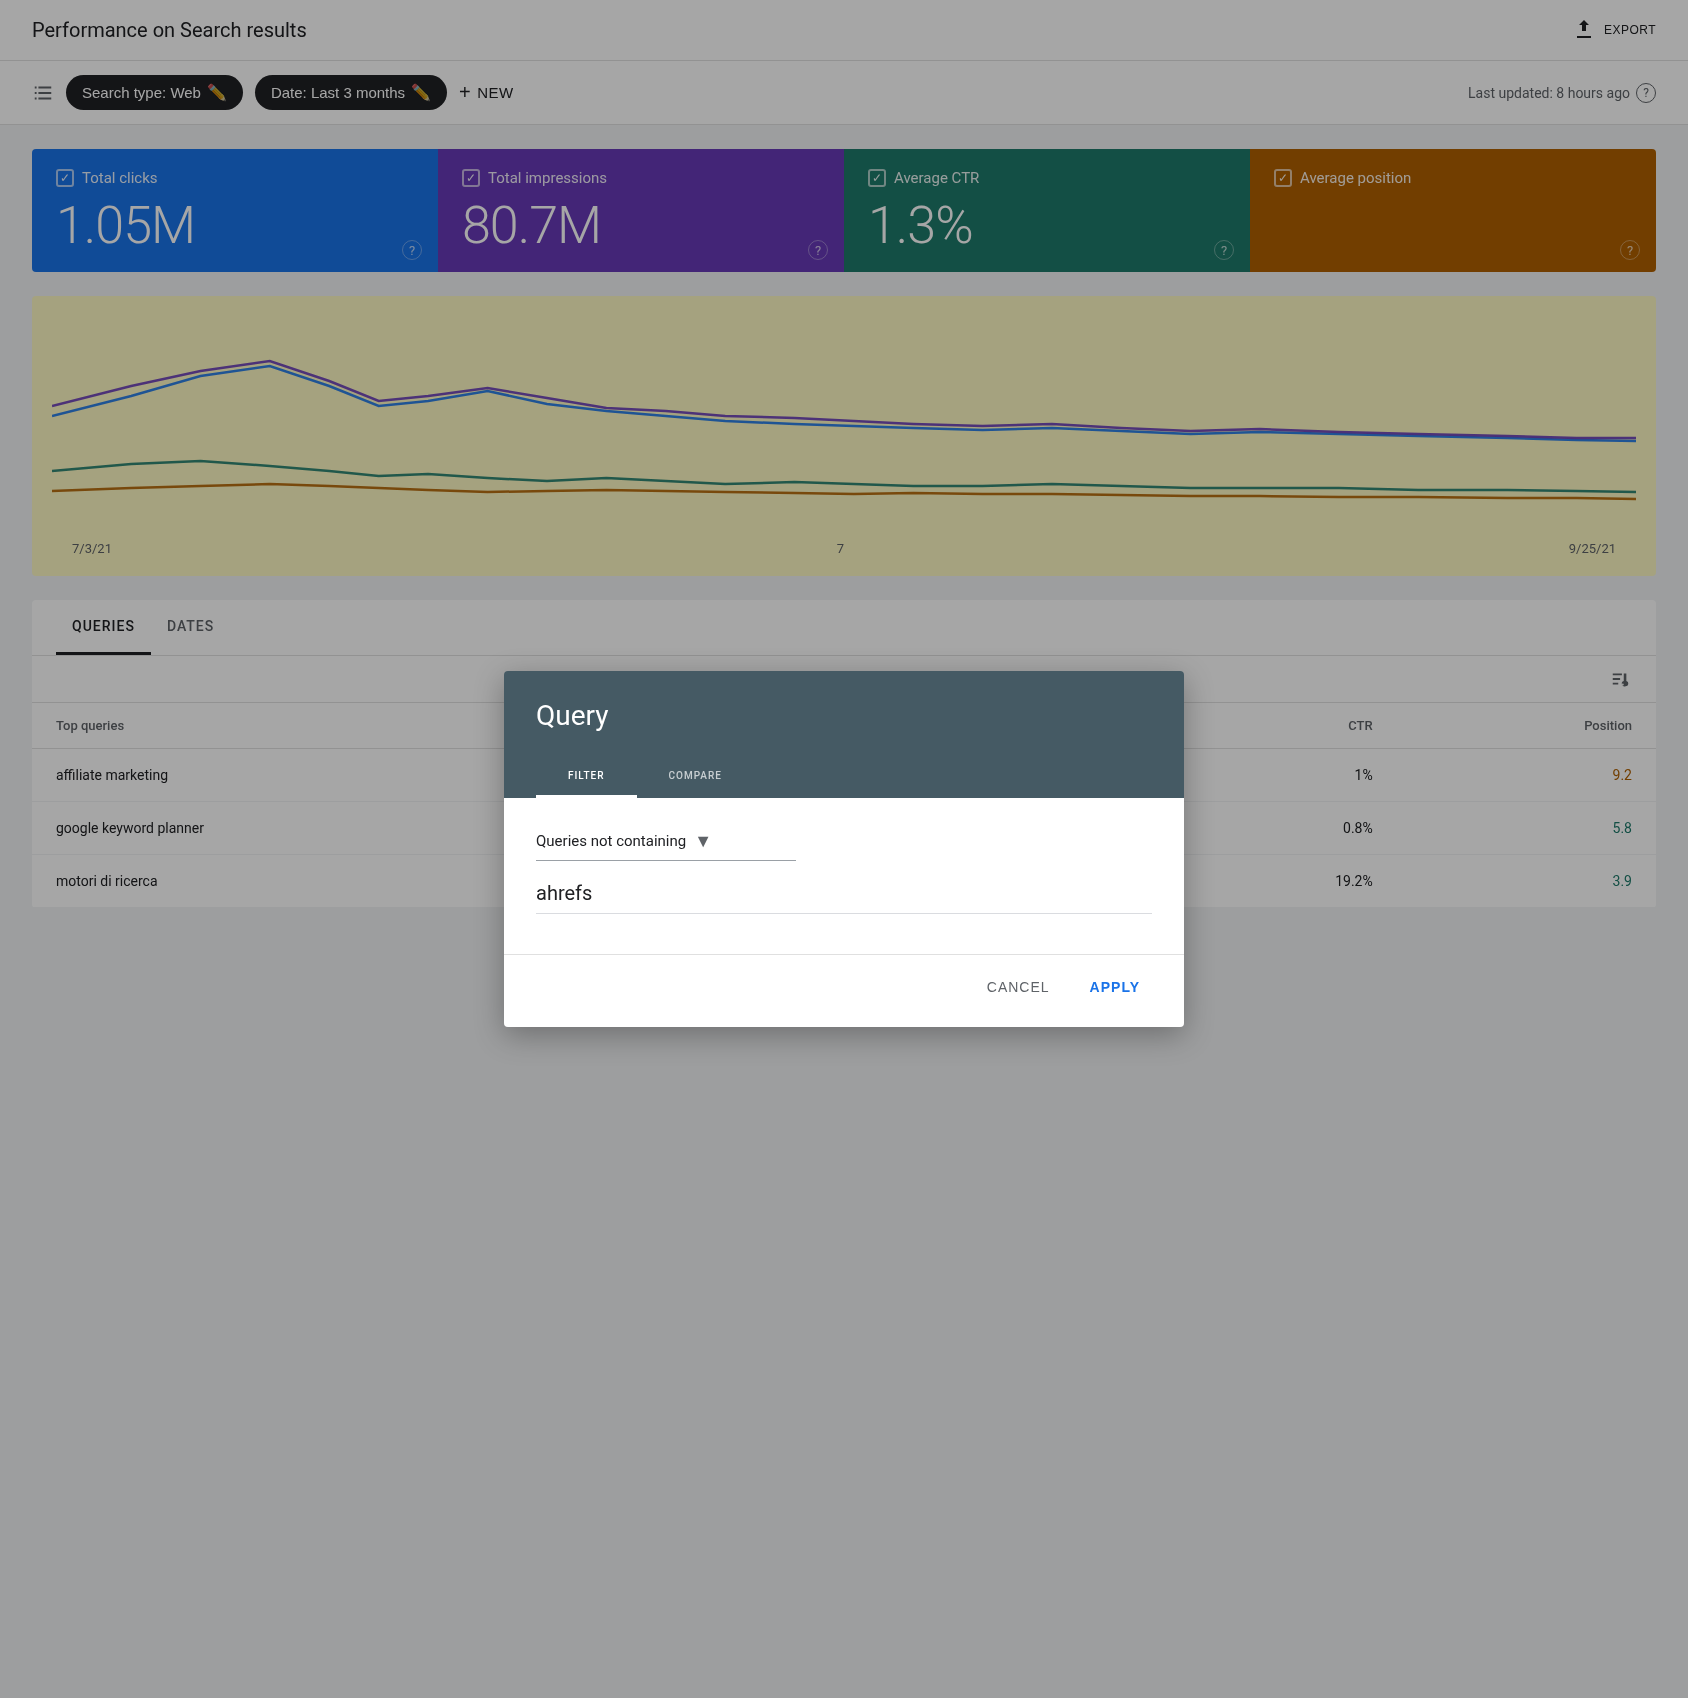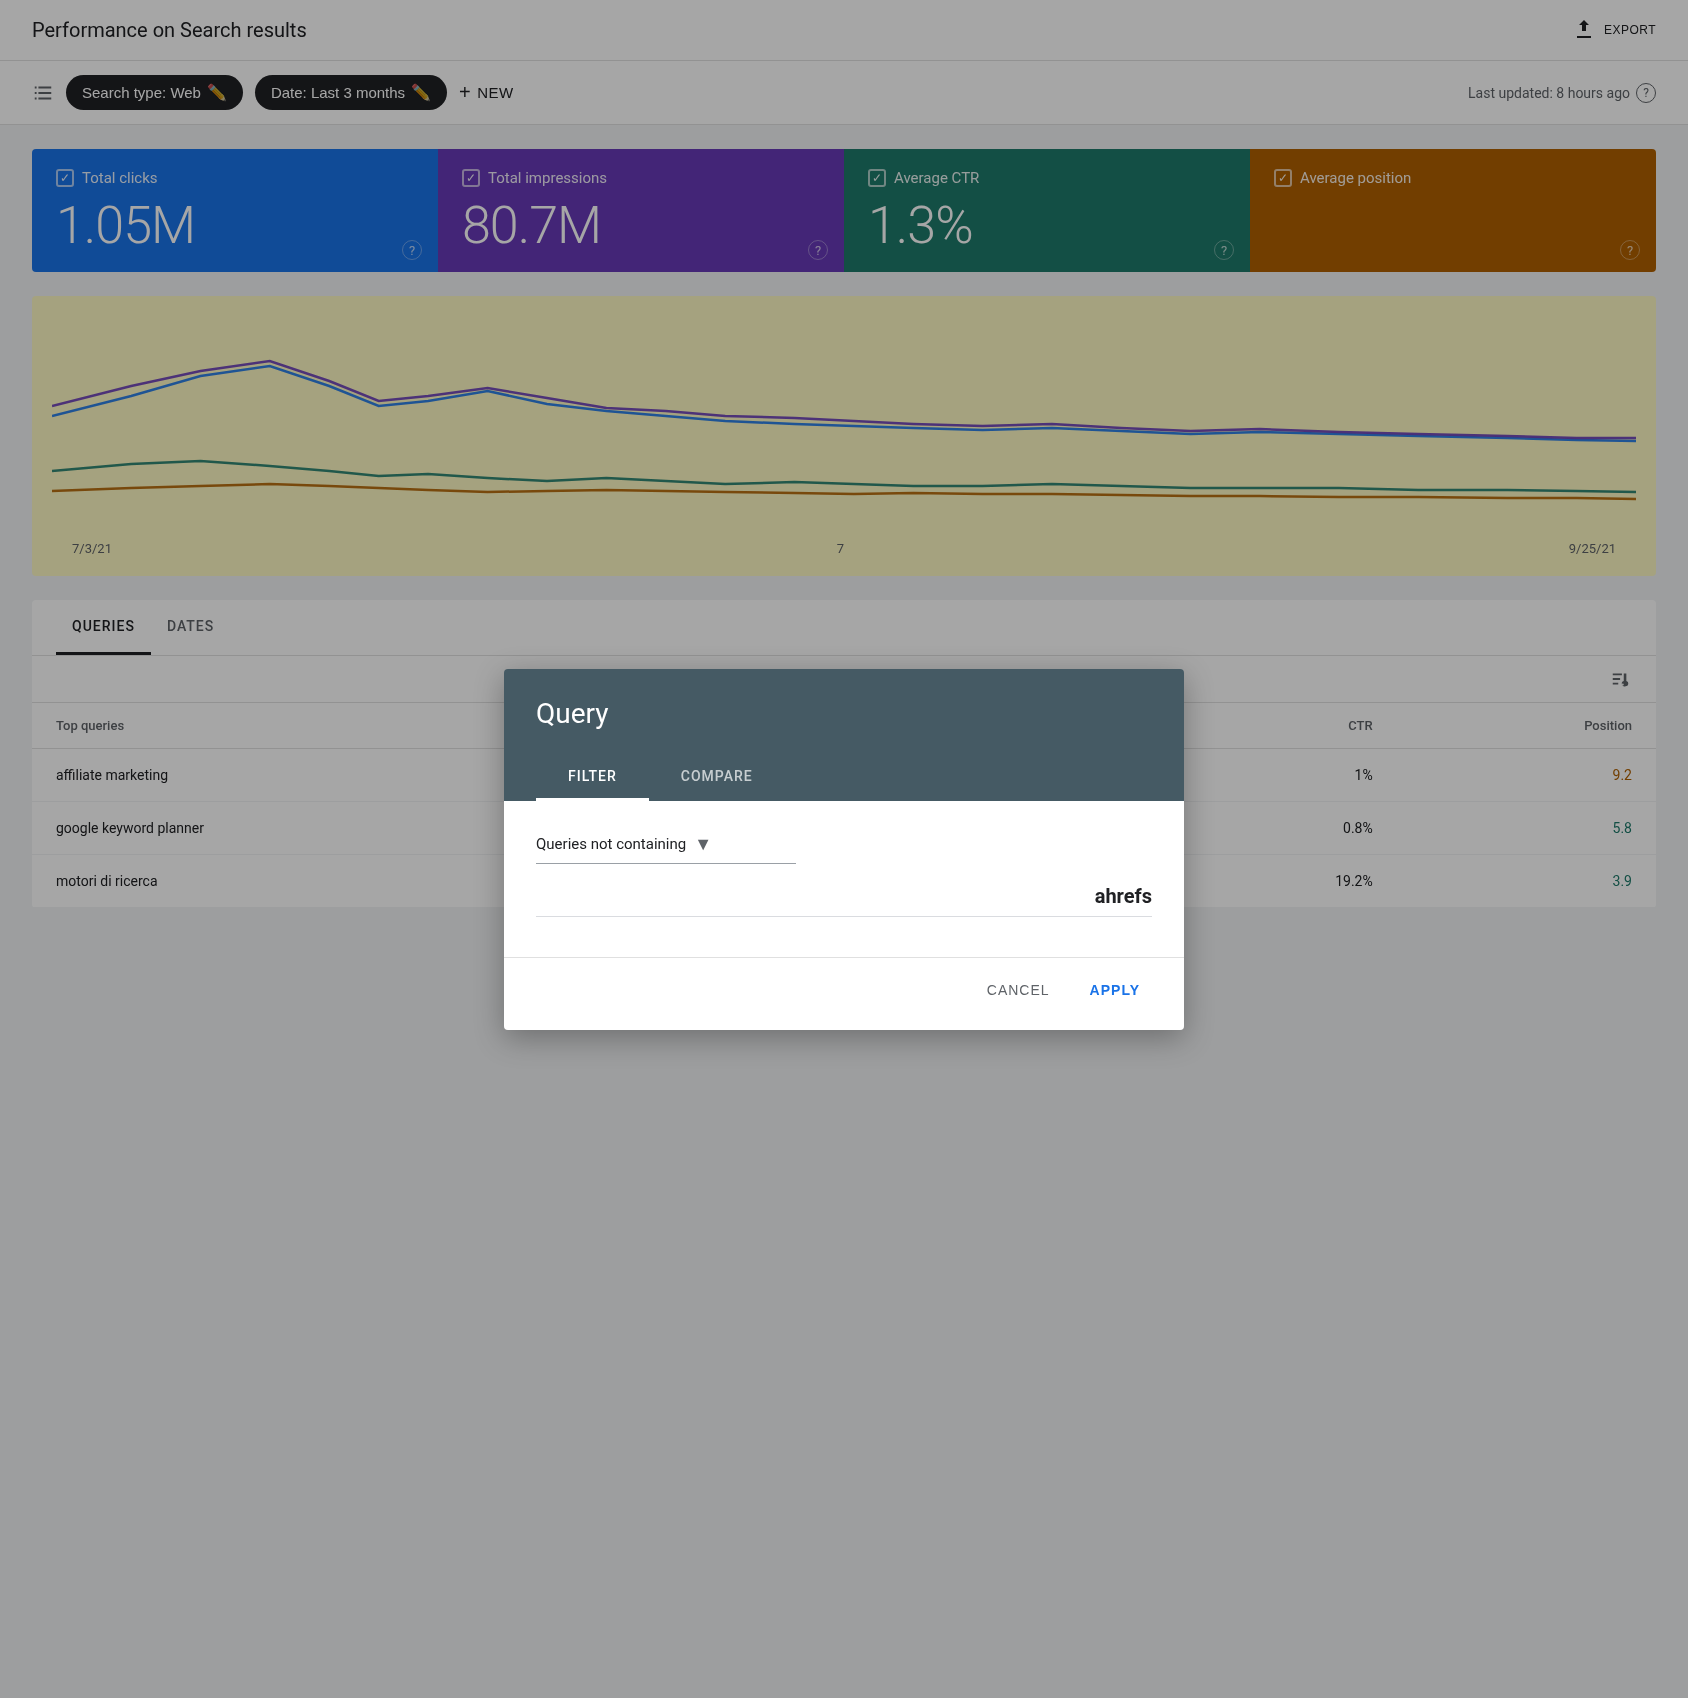--- a/index.html
+++ b/index.html
@@ -276,21 +276,21 @@
       font-weight: 400;
       color: #fff;
       margin-bottom: 24px;
     }
     .modal-tabs {
       display: flex;
       gap: 0;
     }
     .modal-tab {
       padding: 14px 32px;
-      font-size: 14px;
+      font-size: 10px;
       font-weight: 500;
       letter-spacing: 1px;
       color: rgba(255,255,255,0.7);
       cursor: pointer;
       border-bottom: 3px solid transparent;
       text-transform: uppercase;
     }
     .modal-tab.active {
       color: #fff;
       border-bottom-color: #fff;
@@ -320,22 +320,21 @@
       color: #5f6368;
     }
     .text-input-row {
       border-bottom: 1px solid #dadce0;
       padding-bottom: 8px;
       margin-bottom: 8px;
     }
     .text-input-val {
       font-size: 20px;
       color: #202124;
-      font-weight: 700;
-      text-align: right;
+      font-weight: 400;
     }
     .modal-footer {
       background: #fff;
       padding: 16px 32px 24px;
       display: flex;
       justify-content: flex-end;
       gap: 16px;
       border-top: 1px solid #e0e0e0;
     }
     .cancel-btn {

